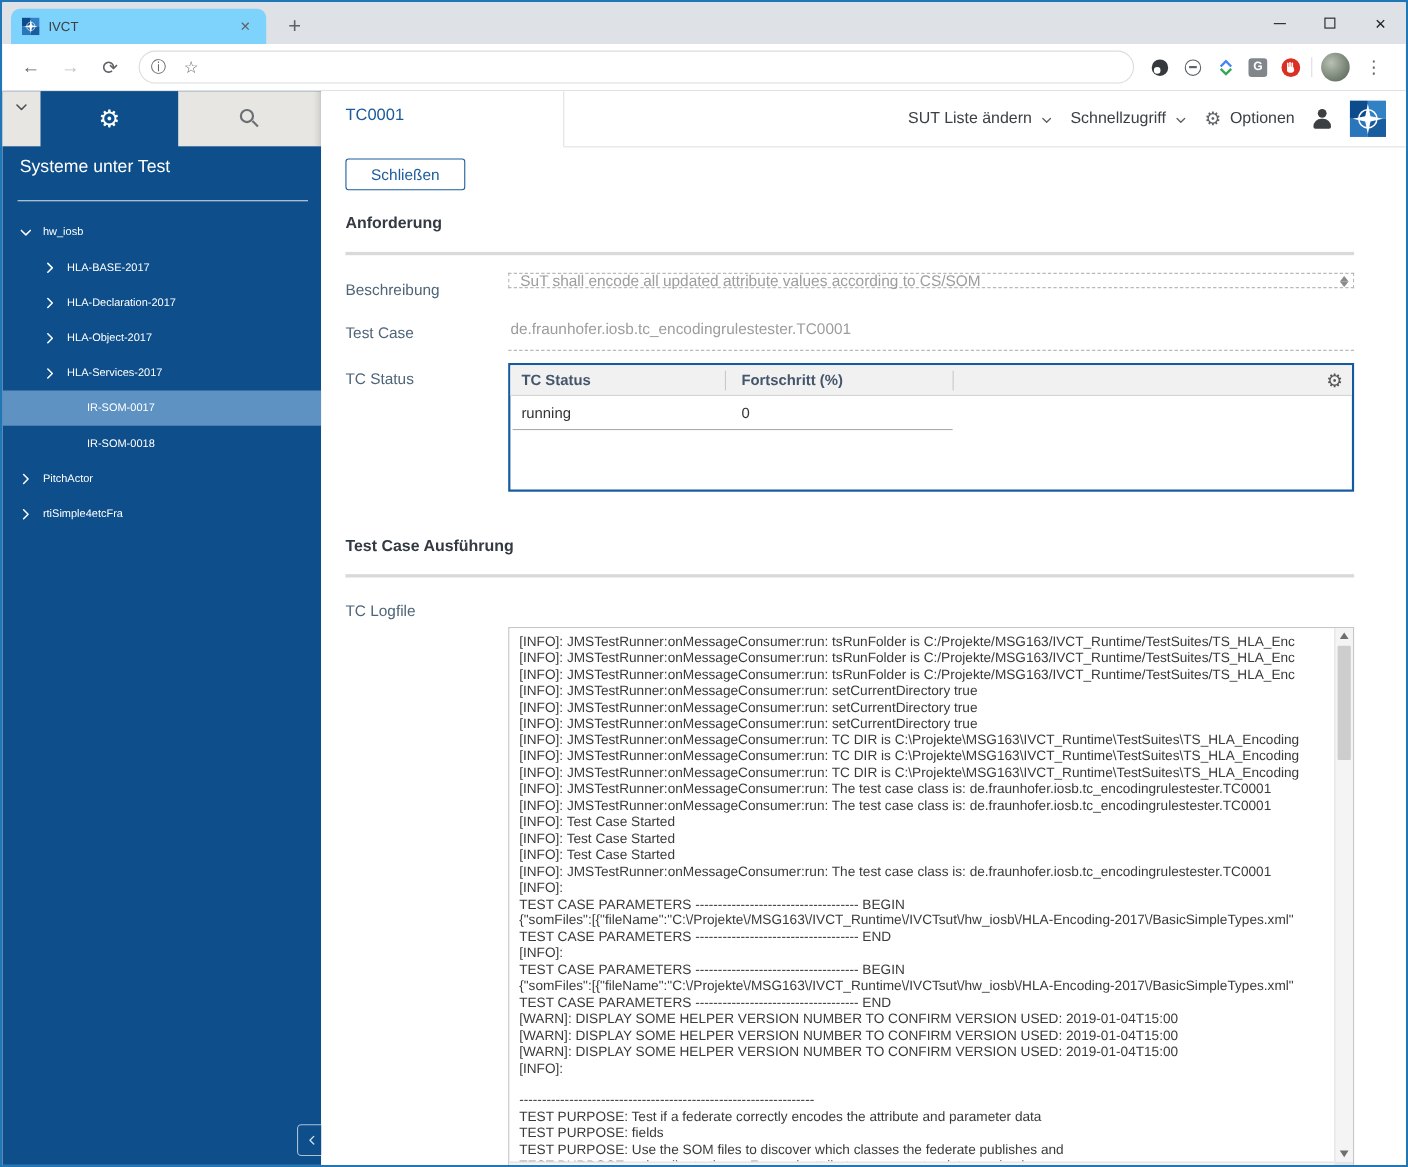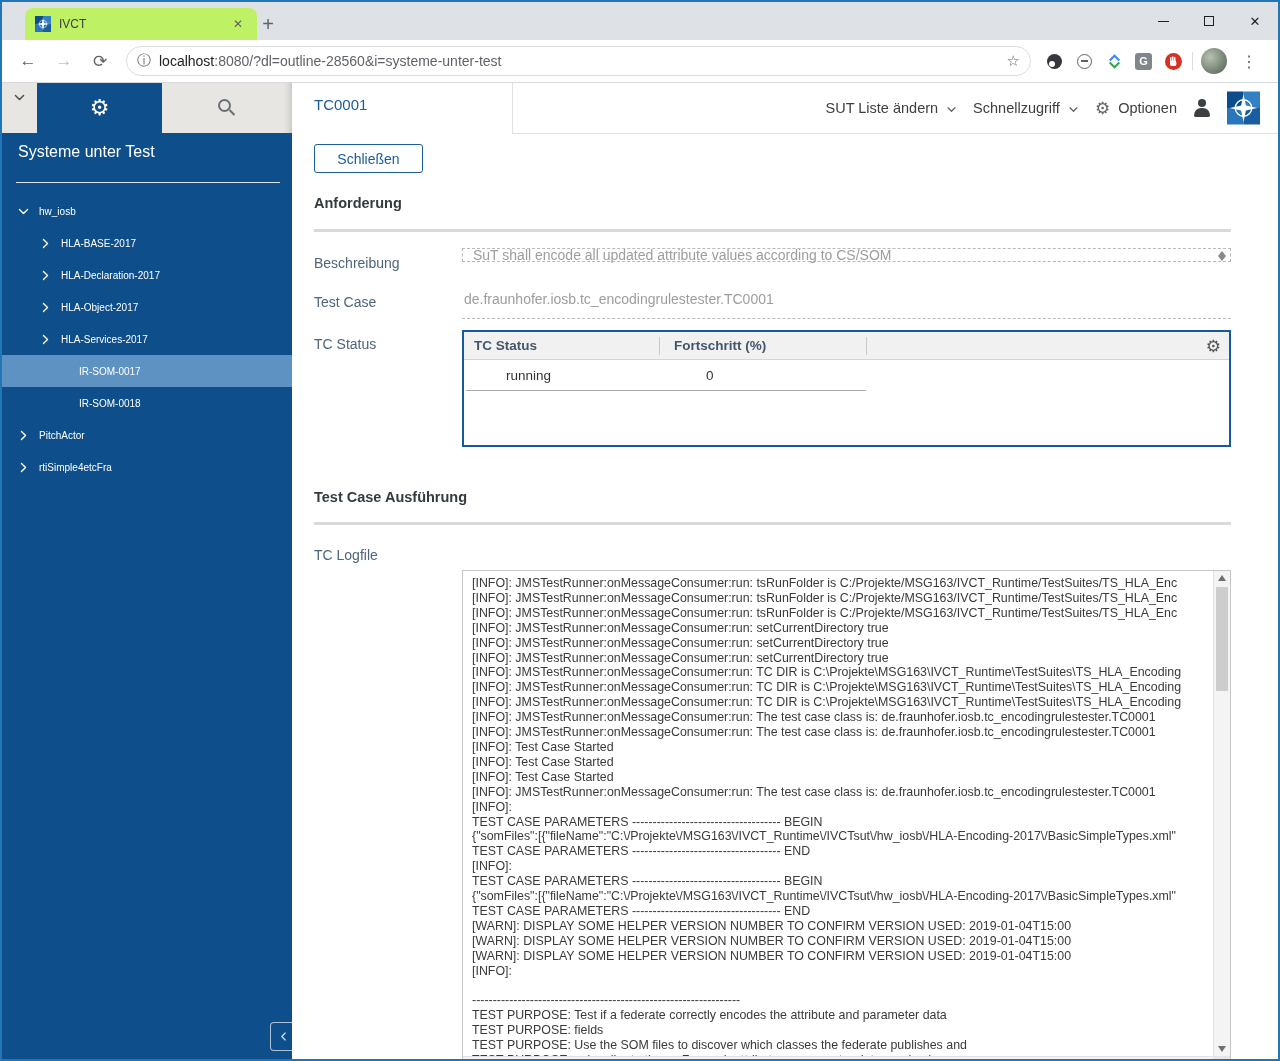--- a/index.html
+++ b/index.html
@@ -1,21 +1,21 @@
 <!DOCTYPE html>
 <html><head>
 <meta charset="utf-8">
 <style>
   html,body{margin:0;padding:0;background:#9aa0a6;font-family:"Liberation Sans",sans-serif;}
   *{box-sizing:border-box;}
   .window{position:relative;width:1280px;height:1061px;background:#fff;border:2px solid #2176b5;overflow:hidden;}
 
   
   .titlebar{position:absolute;left:0;top:0;width:100%;height:38px;background:#dee1e6;}
-  .btab{position:absolute;left:8px;top:6px;width:232px;height:32px;background:#bef264;border-radius:8px 8px 0 0;display:flex;align-items:center;padding:0 10px;margin-left:15px;}
+  .btab{position:absolute;left:8px;top:6px;width:232px;height:32px;background:#7dd3fc;border-radius:8px 8px 0 0;display:flex;align-items:center;padding:0 10px;}
   .btab .favicon{width:16px;height:16px;margin-right:8px;flex:0 0 auto;}
   .btab .title{font-size:12px;color:#3c4043;flex:1;}
   .tab-close{color:#5f6368;font-size:12px;cursor:pointer;padding:2px 4px;}
   .newtab{position:absolute;left:252px;top:8px;width:28px;height:28px;color:#5f6368;font-size:20px;line-height:28px;text-align:center;}
   .winctl{position:absolute;right:0;top:0;height:38px;display:flex;}
   .winctl .wbtn{width:46px;height:38px;display:flex;align-items:center;justify-content:center;color:#202124;}
   .wmin{width:11px;height:1px;background:#202124;display:inline-block;}
   .wmax{width:10px;height:10px;border:1px solid #202124;display:inline-block;}
   .wclose{font-size:13px;}
 
@@ -91,21 +91,21 @@
   .arrow-dn{width:0;height:0;border-left:4px solid transparent;border-right:4px solid transparent;border-top:5px solid #8a8a8a;}
 
   .testcase-row{position:absolute;left:170px;top:206px;width:769px;height:30px;border-bottom:1px dashed #b9b9b9;display:flex;align-items:flex-start;}
   .testcase-val{font-size:14px;color:#9d9d9d;padding:2px 2px;}
 
   .status-table{position:absolute;left:170px;top:247px;width:769px;height:117px;border:2px solid #15599e;background:#fff;}
   .st-head{height:28px;background:#f1f1f1;border-bottom:1px solid #d4d4d4;position:relative;display:flex;align-items:center;}
   .st-h-cell{font-size:13.5px;font-weight:bold;color:#44566b;}
   .st-sep{position:absolute;top:5px;width:1px;height:18px;background:#c9c9c9;}
   .st-gear{position:absolute;right:8px;top:4px;font-size:17px;color:#555;}
-  .st-row{height:30px;display:flex;align-items:center;position:relative;margin-left:32px;}
+  .st-row{height:30px;display:flex;align-items:center;position:relative;}
   .st-cell{font-size:13.5px;color:#333;}
   .st-row-line{position:absolute;left:2px;top:58px;width:400px;height:1px;background:#ababab;}
 
   .log-area{position:absolute;left:170px;top:459px;width:769px;height:504px;border:1px solid #c6c6c6;background:#fff;overflow:hidden;margin-top:28px;}
   .log-text{position:absolute;left:0;top:0;right:17px;bottom:17px;overflow:hidden;padding:5px 0 0 9px;margin:0;font-family:"Liberation Sans",sans-serif;font-size:12.4px;line-height:14.9px;color:#3a3a3a;white-space:pre;}
   .vsb{position:absolute;right:0;top:0;bottom:17px;width:17px;background:#f4f4f4;border-left:1px solid #e2e2e2;}
   .vsb .sb-up{position:absolute;top:4px;left:4px;}
   .vsb .sb-dn{position:absolute;bottom:4px;left:4px;}
   .vsb-thumb{position:absolute;left:2px;top:16px;width:12px;height:104px;background:#cdcdcd;border-radius:1px;}
   .hsb{position:absolute;left:0;bottom:0;right:17px;height:17px;background:#f4f4f4;border-top:1px solid #e2e2e2;}
@@ -147,21 +147,20 @@
       <div class="wbtn wclose">✕</div>
     </div>
   </div>
 
   <div class="toolbar">
     <div class="navbtn">←</div>
     <div class="navbtn disabled">→</div>
     <div class="navbtn">⟳</div>
     <div class="omnibox">
       <span class="omni-info">ⓘ</span>
-      <span class="omni-url"><span class="host">localhost</span><span>:8080/?dl=outline-28560&amp;i=systeme-unter-test</span></span>
       <span class="omni-star">☆</span>
     </div>
     <div class="extrow">
       <div class="ext">
           <span class="ext-ghost"></span>
         </div>
       <div class="ext">
           <span class="ext-dots"></span>
         </div>
       <div class="ext">

